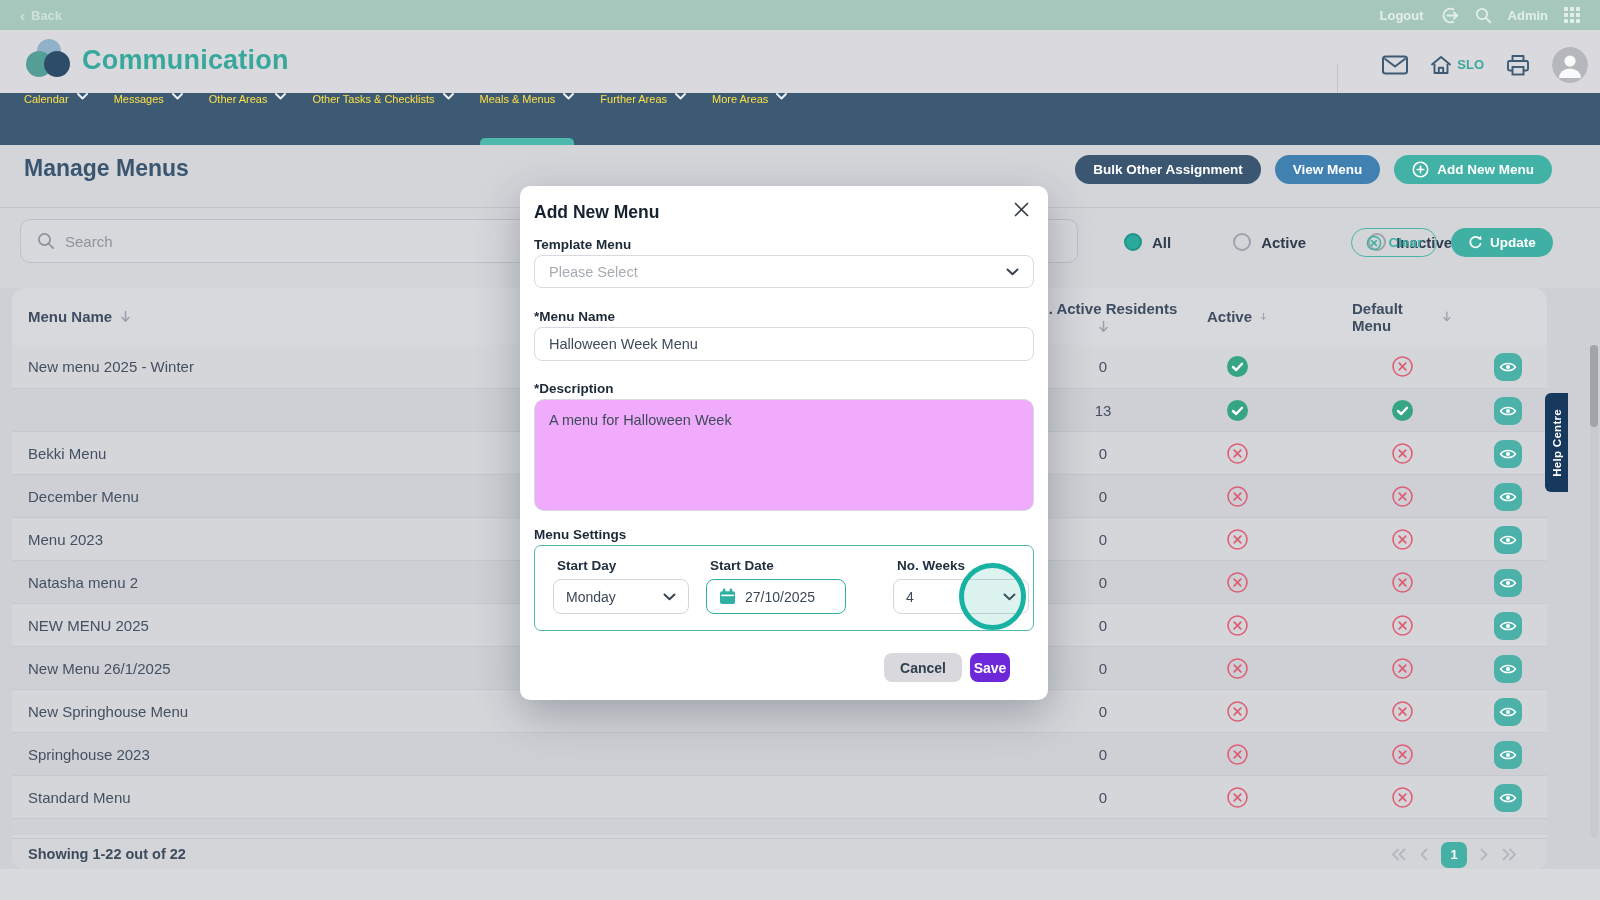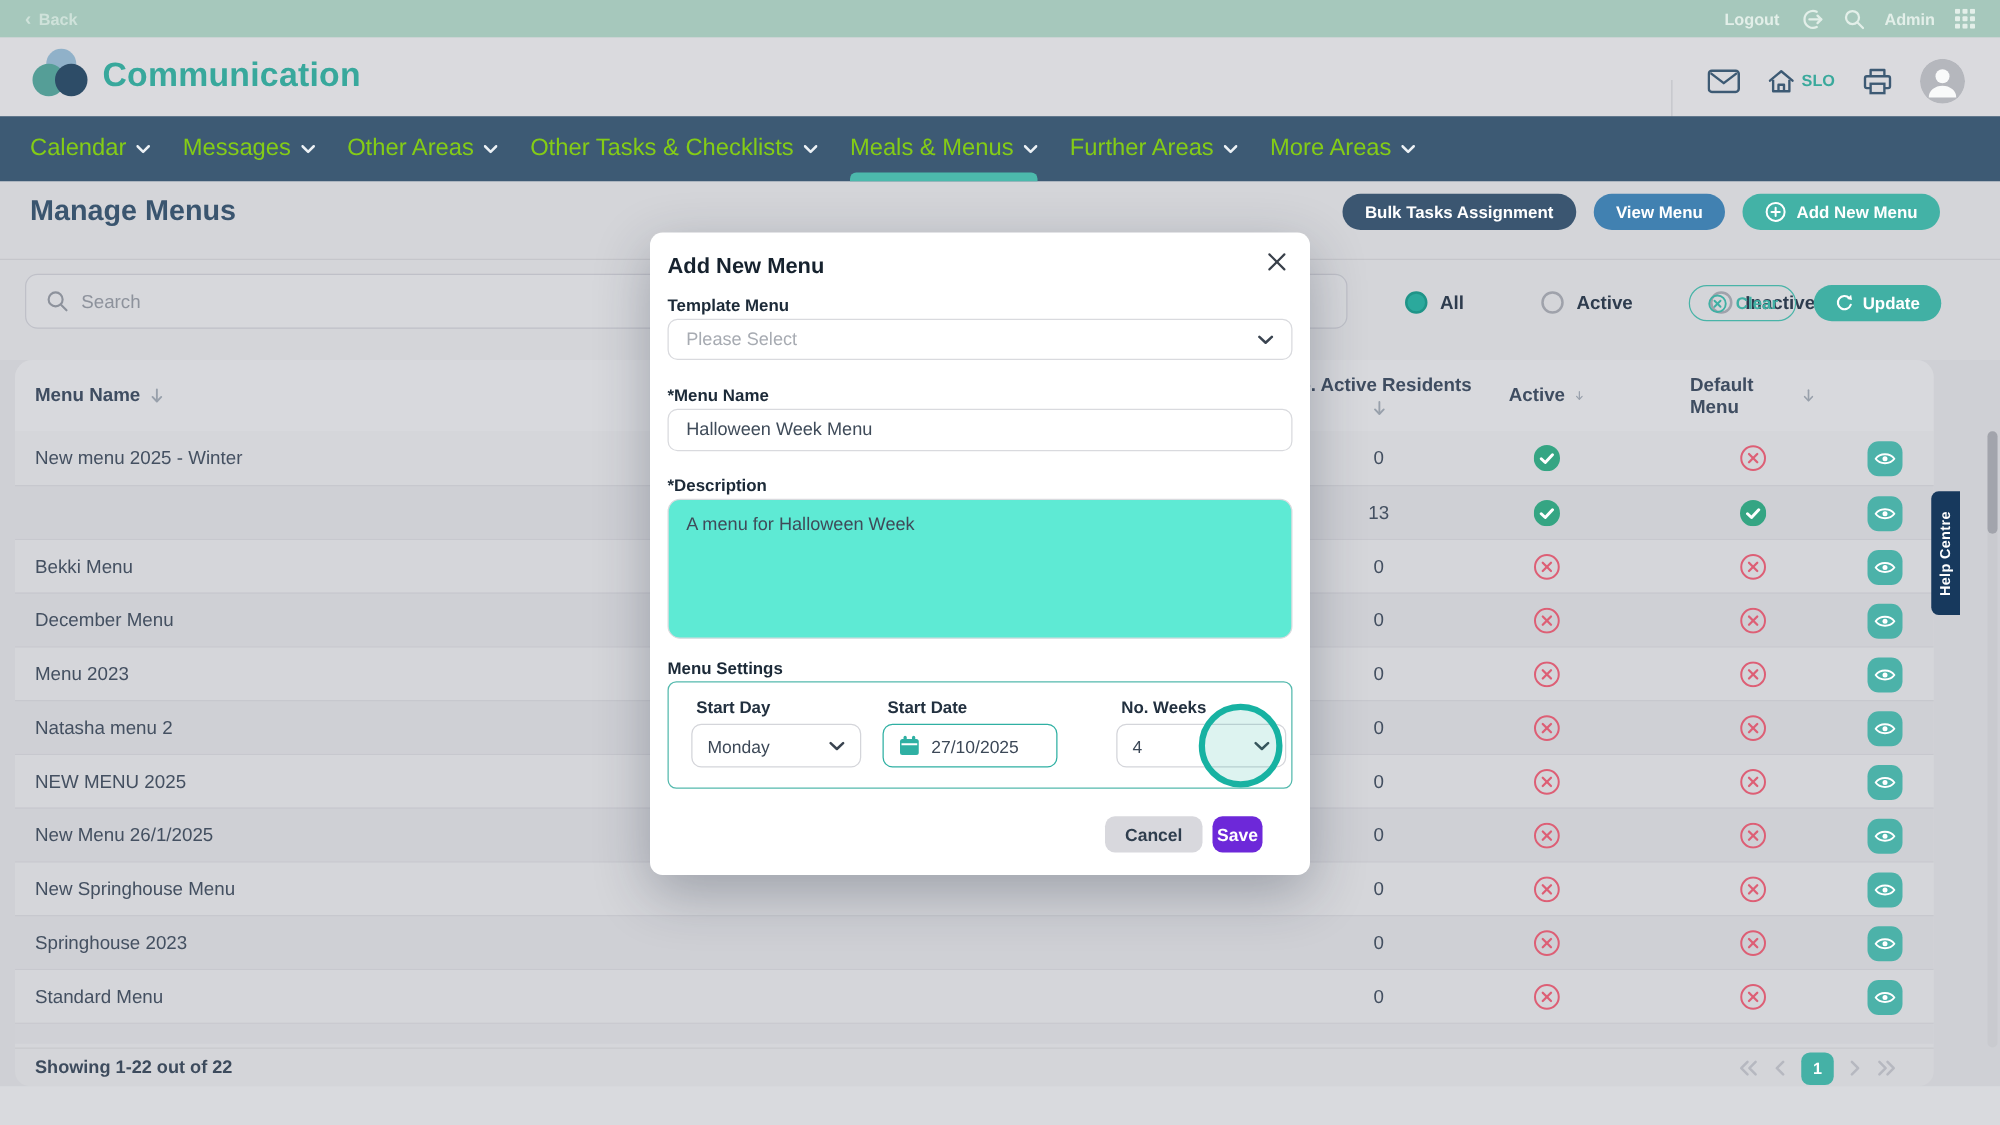--- a/index.html
+++ b/index.html
@@ -16,28 +16,28 @@
 
   
   .header{position:absolute;left:0;top:30px;width:1600px;height:63px;background:#dadade;z-index:5;}
   .logo{position:absolute;left:26px;top:9px;width:46px;height:44px;}
   .logo i{position:absolute;border-radius:50%;}
   .logo .c1{left:11px;top:0;width:24px;height:24px;background:#90b1c9;}
   .logo .c2{left:0;top:12px;width:26px;height:26px;background:#559e97;}
   .logo .c3{left:18px;top:12px;width:26px;height:26px;background:#2d4c67;}
   .app-title{position:absolute;left:82px;top:15px;font-size:27px;font-weight:700;color:#38a89c;letter-spacing:.2px;}
   .header-divider{position:absolute;left:1337px;top:34px;width:1px;height:54px;background:#c2c3c9;}
-  .header-icons{position:absolute;right:28px;top:0;height:69px;display:flex;align-items:center;gap:22px;}
+  .header-icons{position:absolute;right:12px;top:0;height:69px;display:flex;align-items:center;gap:22px;}
   .hdr-btn{display:flex;align-items:center;gap:5px;cursor:pointer;}
   .site-code{color:#3aa99c;font-size:13px;font-weight:700;}
   .avatar{width:36px;height:36px;border-radius:50%;overflow:hidden;cursor:pointer;}
 
   
   .nav{position:absolute;left:0;top:93px;width:1600px;height:52px;background:#3d5a74;display:flex;align-items:stretch;padding-left:24px;gap:26px;z-index:5;}
-  .nav-item{position:relative;display:flex;align-items:center;gap:8px;color:#84cc16;font-size:19px;font-weight:500;cursor:pointer;white-space:nowrap;}
+  .nav-item{position:relative;display:flex;align-items:flex-start;gap:8px;color:#fde047;font-size:11px;font-weight:500;cursor:pointer;white-space:nowrap;}
   .nav-item.active::after{content:"";position:absolute;left:0;right:0;bottom:0;height:7px;background:#4cb9ac;border-radius:5px 5px 0 0;}
 
   
   .band{position:absolute;left:0;top:145px;width:1600px;height:143px;background:#d4d5d9;}
   .band-hr{position:absolute;left:0;top:207px;width:1600px;height:1px;background:#c5c6cb;}
   .page-title{position:absolute;left:24px;top:155px;font-size:23px;font-weight:700;color:#3a556f;}
   .head-buttons{position:absolute;right:48px;top:155px;display:flex;gap:14px;}
   .btn{display:flex;align-items:center;justify-content:center;gap:8px;height:29px;border:none;border-radius:15px;font-family:"Liberation Sans",sans-serif;font-size:13.5px;font-weight:700;cursor:pointer;padding:0 18px;}
   .btn-bulk{background:#3b5671;color:#fff;}
   .btn-view{background:#4181b1;color:#fff;}
@@ -91,21 +91,21 @@
 
   
   .modal{position:absolute;left:520px;top:186px;width:528px;height:514px;background:#ffffff;border-radius:10px;box-shadow:0 14px 44px rgba(25,35,55,.30);z-index:50;}
   .modal-title{position:absolute;left:14px;top:16px;font-size:17.5px;font-weight:700;color:#16222e;}
   .modal-close{position:absolute;right:15px;top:12px;background:none;border:none;cursor:pointer;display:flex;padding:4px;}
   .m-label{position:absolute;left:14px;font-size:13.5px;font-weight:700;color:#1c2a38;}
   .m-field{position:absolute;left:14px;width:500px;border:1px solid #d9dade;border-radius:8px;background:#fff;display:flex;align-items:center;padding:0 14px;font-size:14.5px;color:#3f4b59;}
   .m-select{justify-content:space-between;cursor:pointer;}
   .placeholder{color:#a7abb2;}
   .m-input{font-family:"Liberation Sans",sans-serif;outline:none;}
-  .m-textarea{position:absolute;left:14px;width:500px;height:112px;border:1px solid #d9dade;border-radius:10px;padding:12px 14px;font-family:"Liberation Sans",sans-serif;font-size:14.5px;color:#3f4b59;resize:none;outline:none;background:#5eead4;}
+  .m-textarea{position:absolute;left:14px;width:500px;height:112px;border:1px solid #d9dade;border-radius:10px;padding:12px 14px;font-family:"Liberation Sans",sans-serif;font-size:14.5px;color:#3f4b59;resize:none;outline:none;background:#f0abfc;}
   .settings-box{position:absolute;left:14px;top:359px;width:500px;height:86px;border:1px solid #54b9ad;border-radius:7px;}
   .s-label{position:absolute;font-size:13.5px;font-weight:700;color:#22303f;top:12px;}
   .s-field{position:absolute;top:33px;height:35px;border:1px solid #d4d5da;border-radius:8px;background:#fff;display:flex;align-items:center;justify-content:space-between;padding:0 12px;font-size:14px;color:#3c4857;cursor:pointer;}
   .s-date{border:1.5px solid #2fb0a3;justify-content:flex-start;gap:9px;}
   .hl-circle{position:absolute;left:439px;top:377px;width:67px;height:67px;border:5px solid #17b2a2;border-radius:50%;background:rgba(44,178,162,.16);z-index:5;pointer-events:none;}
   .btn-cancel{position:absolute;left:364px;top:467px;width:78px;height:29px;background:#d8d8dd;border:none;border-radius:8px;color:#2f3e4e;font-size:14px;font-weight:700;cursor:pointer;font-family:"Liberation Sans",sans-serif;}
   .btn-save{position:absolute;left:450px;top:467px;width:40px;height:29px;background:#6d28d9;border:none;border-radius:8px;color:#fff;font-size:14px;font-weight:700;cursor:pointer;font-family:"Liberation Sans",sans-serif;}
 </style>
 </head>
 <body>
@@ -235,21 +235,21 @@
             <polyline points="1,1 5.5,5.5 10,1" stroke="#ecf1f5" stroke-width="2" fill="none" stroke-linecap="round" stroke-linejoin="round"></polyline>
           </svg>
   </span>
       </div>
     </div>
 
   <div class="band"></div>
   <div class="band-hr"></div>
   <div class="page-title">Manage Menus</div>
   <div class="head-buttons">
-    <button class="btn btn-bulk">Bulk Tasks Assignment</button>
+    <button class="btn btn-bulk">Bulk Other Assignment</button>
     <button class="btn btn-view">View Menu</button>
     <button class="btn btn-add">
       <svg width="17" height="17" viewBox="0 0 17 17">
           <circle cx="8.5" cy="8.5" r="7.2" stroke="#fff" stroke-width="1.6" fill="none"></circle>
           <line x1="8.5" y1="5.2" x2="8.5" y2="11.8" stroke="#fff" stroke-width="1.6" stroke-linecap="round"></line>
           <line x1="5.2" y1="8.5" x2="11.8" y2="8.5" stroke="#fff" stroke-width="1.6" stroke-linecap="round"></line>
         </svg>
       <span>Add New Menu</span>
     </button>
   </div>

